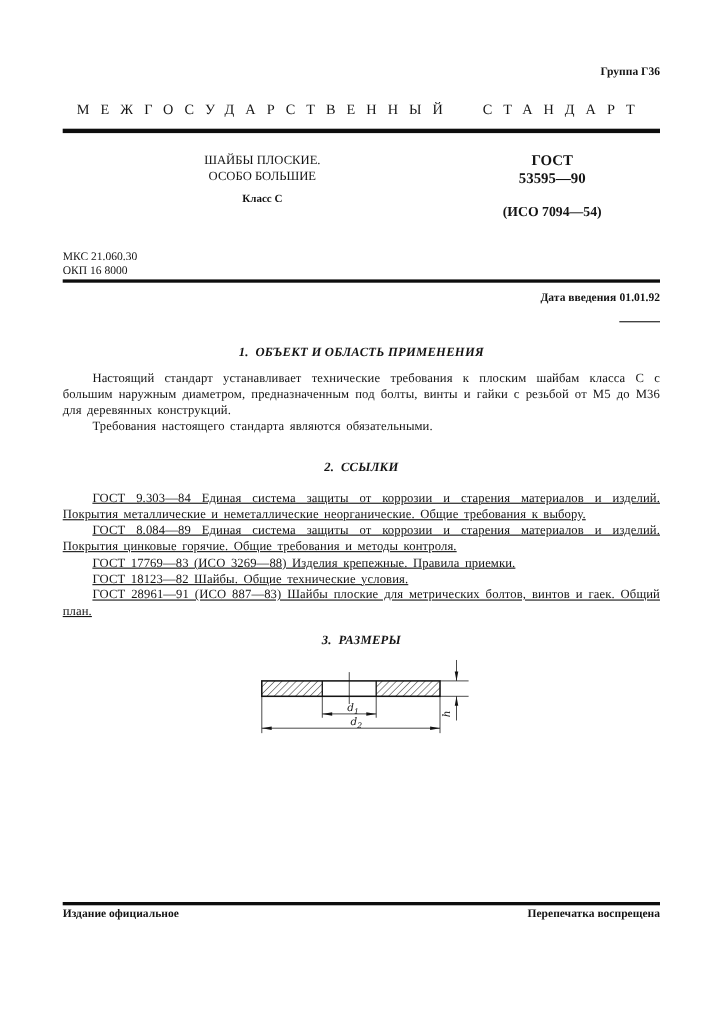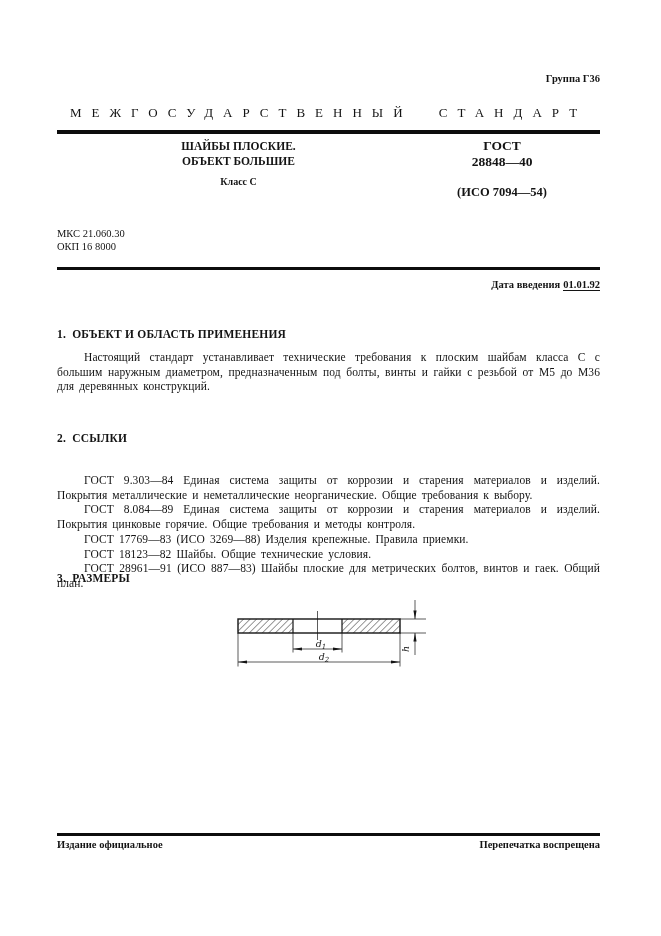--- a/index.html
+++ b/index.html
@@ -4,57 +4,57 @@
 <style>
   html,body{margin:0;padding:0;background:#ffffff;}
   body{
     width:661px;height:936px;
     font-family:"Liberation Serif","DejaVu Serif",serif;
     color:#141414;
     -webkit-font-smoothing:antialiased;
   }
   .page{position:relative;width:661px;height:936px;background:#ffffff;overflow:hidden;}
   .abs{position:absolute;}
-  .content{left:57px;width:543px;margin-top:13px;}
-  .center{text-align:left;}
+  .content{left:57px;width:543px;}
+  .center{text-align:center;font-style:italic;}
   .right{text-align:right;}
 
   .group-label{top:60px;font-size:10.5px;font-weight:bold;}
   .std-header{
     top:92px;font-size:13px;font-weight:normal;
     letter-spacing:10px;word-spacing:13px;white-space:nowrap;text-align:center;
   }
   .rule{background:#0d0d0d;}
   .rule-top{top:117px;height:4px;}
   .rule-mid{top:254px;height:3px;}
   .rule-foot{top:820px;height:3px;}
 
   .title-left{left:57px;width:363px;text-align:center;}
-  .title-ru{top:139px;font-size:11.5px;font-weight:bold;line-height:14.5px;}
+  .title-ru{top:139px;font-size:11.5px;font-weight:normal;line-height:14.5px;}
   .class-label{top:176px;font-size:10px;font-weight:bold;}
   .title-en{top:201px;font-size:10.5px;}
 
   .title-right{left:429px;width:146px;text-align:center;}
   .gost-block{top:138px;font-size:13.5px;font-weight:bold;line-height:15.5px;}
   .iso-label{top:185px;font-size:12.5px;font-weight:bold;}
 
   .codes{top:228px;left:57px;font-size:10.5px;line-height:12.5px;}
 
   .intro-date{top:266px;font-size:10.5px;font-weight:bold;}
-  .intro-date .uline{border-bottom:1px solid #141414;padding-bottom:0px;margin-left:3px;}
+  .intro-date .uline{border-bottom:1px solid #141414;padding-bottom:15px;margin-left:3px;}
 
   .sec-heading{font-size:11.5px;font-weight:bold;letter-spacing:0.2px;}
   .h1{top:315px;}
   .h2{top:419px;}
-  .h3{top:559px;}
+  .h3{top:576px;}
 
   .bodytext{font-size:11.5px;line-height:14.7px;text-align:justify;}
   .bodytext p{margin:0;text-indent:27px;word-spacing:2px;letter-spacing:0.1px;}
   .para-block{top:337px;}
-  .refs-block{top:460px;}
+  .refs-block{top:446px;text-decoration:underline;}
 
   .drawing{left:225px;top:598px;}
   .dimtext{font-family:"DejaVu Serif","Liberation Serif",serif;font-style:italic;font-size:9.5px;fill:#141414;}
 
   .footer-line{top:826px;font-size:10.5px;font-weight:bold;}
   .footer-left{float:left;}
   .footer-right{float:right;}
 </style>
 </head>
 <body>
@@ -62,45 +62,46 @@
 <div class="page">
 
   <div class="abs content group-label right">Группа Г36</div>
 
   <div class="abs content std-header">МЕЖГОСУДАРСТВЕННЫЙ СТАНДАРТ</div>
 
   <div class="abs content rule rule-top"></div>
 
   <div class="abs title-left title-ru">
     <div>ШАЙБЫ ПЛОСКИЕ.</div>
-    <div>ОБЪЕКТ БОЛЬШИЕ</div>
+    <div>ОСОБО БОЛЬШИЕ</div>
   </div>
   <div class="abs title-left class-label">Класс С</div>
 
   <div class="abs title-right gost-block">
     <div>ГОСТ</div>
-    <div>28848—40</div>
+    <div>53595—90</div>
   </div>
   <div class="abs title-right iso-label">(ИСО 7094—54)</div>
 
   <div class="abs codes">
     <div>МКС 21.060.30</div>
     <div>ОКП 16 8000</div>
   </div>
 
   <div class="abs content rule rule-mid"></div>
 
   <div class="abs content intro-date right">
     <span>Дата введения</span><span class="uline">01.01.92</span>
   </div>
 
   <div class="abs content center sec-heading h1">1.&nbsp; ОБЪЕКТ И ОБЛАСТЬ ПРИМЕНЕНИЯ</div>
 
   <div class="abs content bodytext para-block">
     <p>Настоящий стандарт устанавливает технические требования к плоским шайбам класса С с большим наружным диаметром, предназначенным под болты, винты и гайки с резьбой от М5 до М36 для деревянных конструкций.</p>
+    <p>Требования настоящего стандарта являются обязательными.</p>
   </div>
 
   <div class="abs content center sec-heading h2">2.&nbsp; ССЫЛКИ</div>
 
   <div class="abs content bodytext refs-block">
     <p>ГОСТ 9.303—84 Единая система защиты от коррозии и старения материалов и изделий. Покрытия металлические и неметаллические неорганические. Общие требования к выбору.</p>
     <p>ГОСТ 8.084—89 Единая система защиты от коррозии и старения материалов и изделий. Покрытия цинковые горячие. Общие требования и методы контроля.</p>
     <p>ГОСТ 17769—83 (ИСО 3269—88) Изделия крепежные. Правила приемки.</p>
     <p>ГОСТ 18123—82 Шайбы. Общие технические условия.</p>
     <p>ГОСТ 28961—91 (ИСО 887—83) Шайбы плоские для метрических болтов, винтов и гаек. Общий план.</p>

